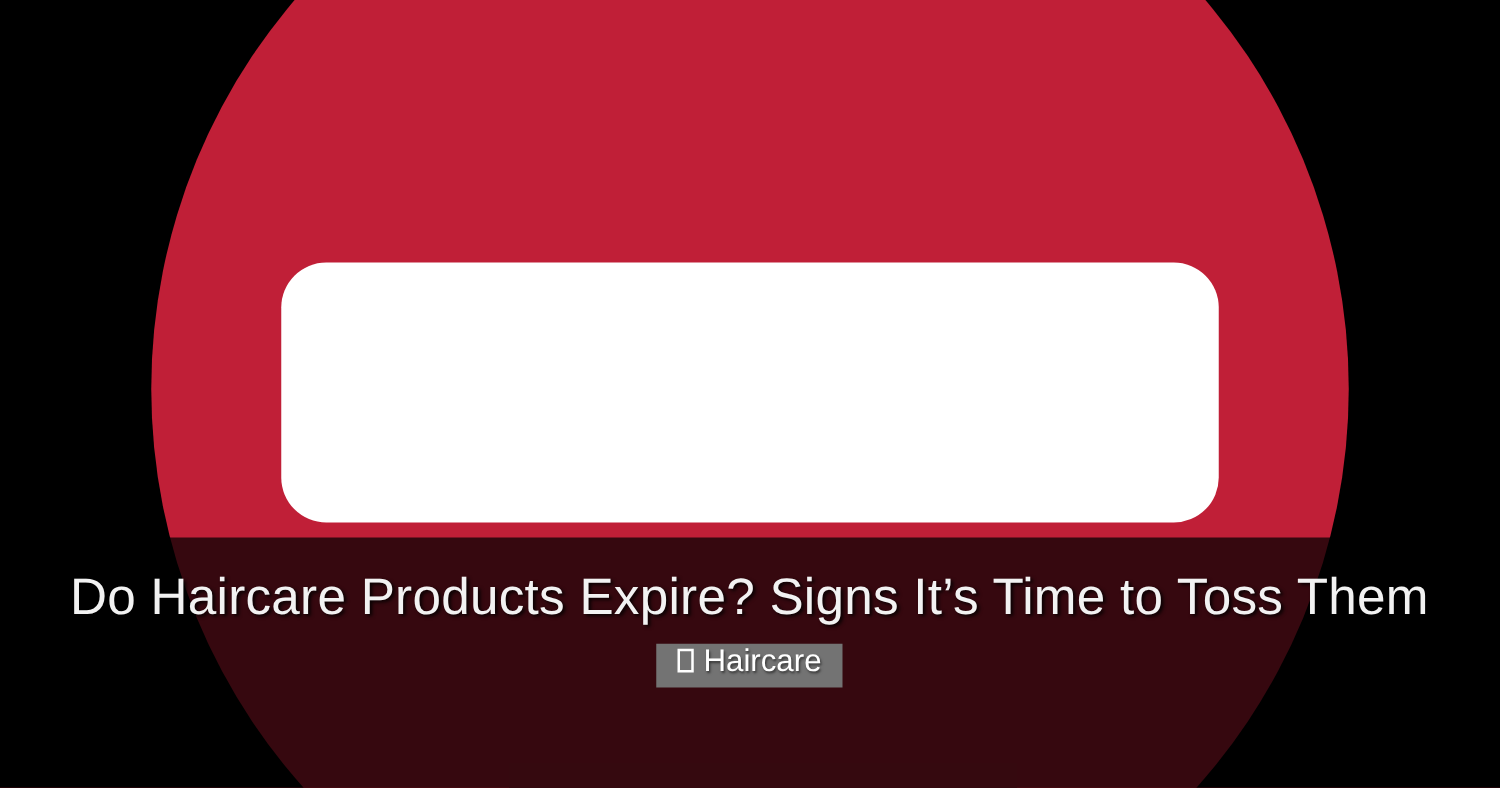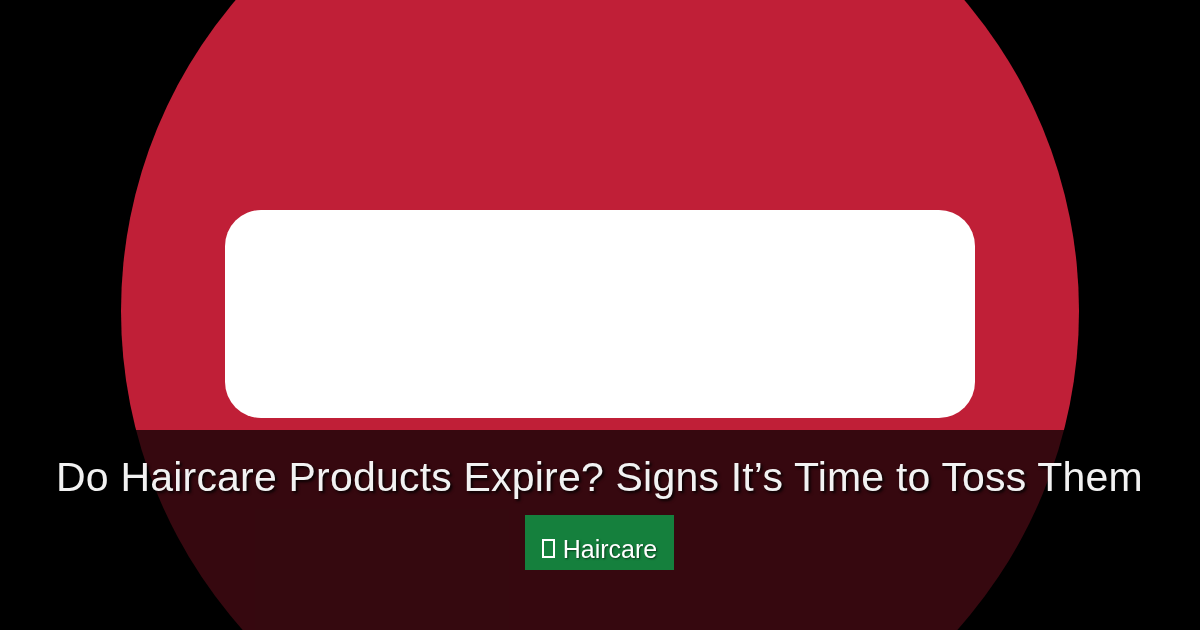--- a/index.html
+++ b/index.html
@@ -69,22 +69,22 @@
     text-shadow: 2px 2px 3px rgba(0, 0, 0, 0.85);
     font-family: "Liberation Sans", sans-serif;
   }
 
   #category-badge {
     display: inline-flex;
     align-items: center;
     justify-content: center;
     gap: 8px;
     margin-top: 9px;
-    padding: 20px 17px 6px 17px;
-    background: #15803d;
+    padding: 0 17px 6px 17px;
+    background: #737373;
     color: #ffffff;
     font-size: 25px;
     line-height: 29px;
     font-weight: 400;
     white-space: nowrap;
     text-shadow: 1px 1px 2px rgba(0, 0, 0, 0.55);
     font-family: "Liberation Sans", sans-serif;
   }
 
   

